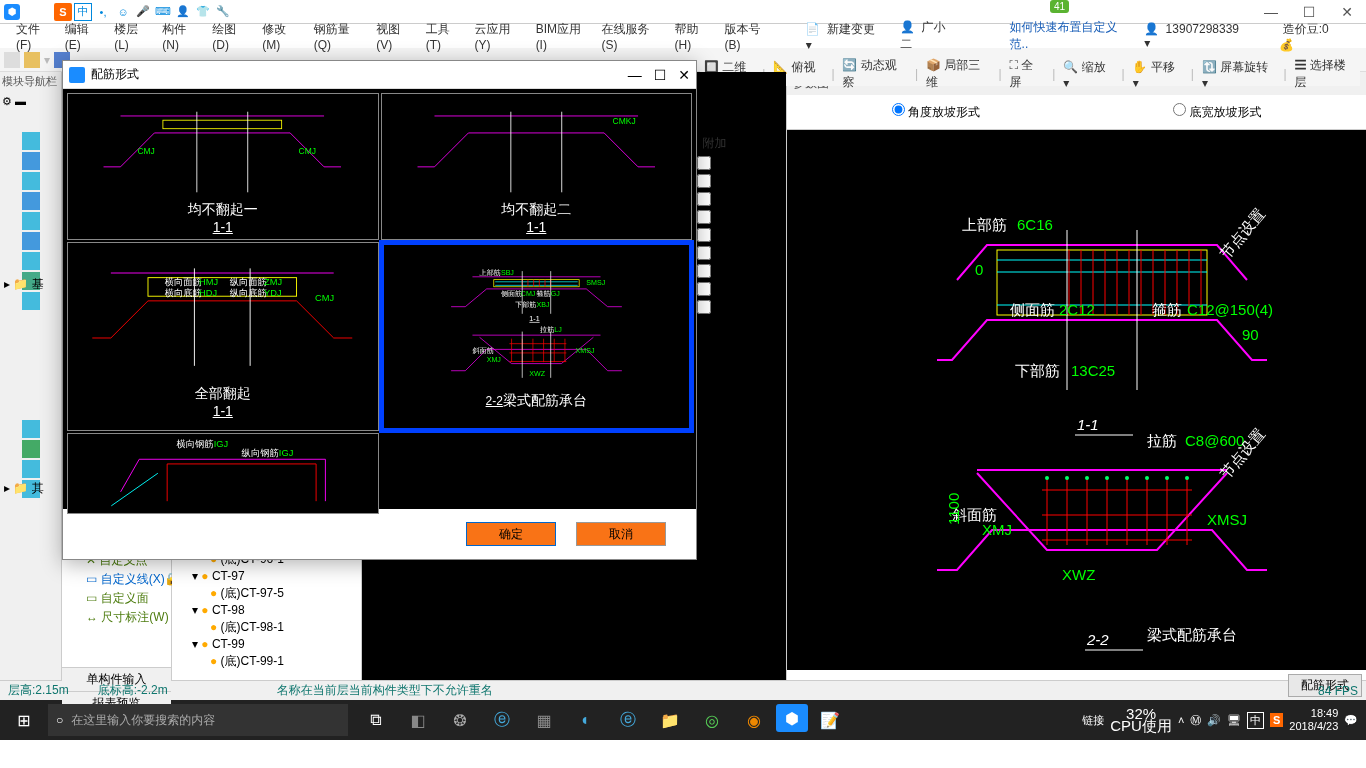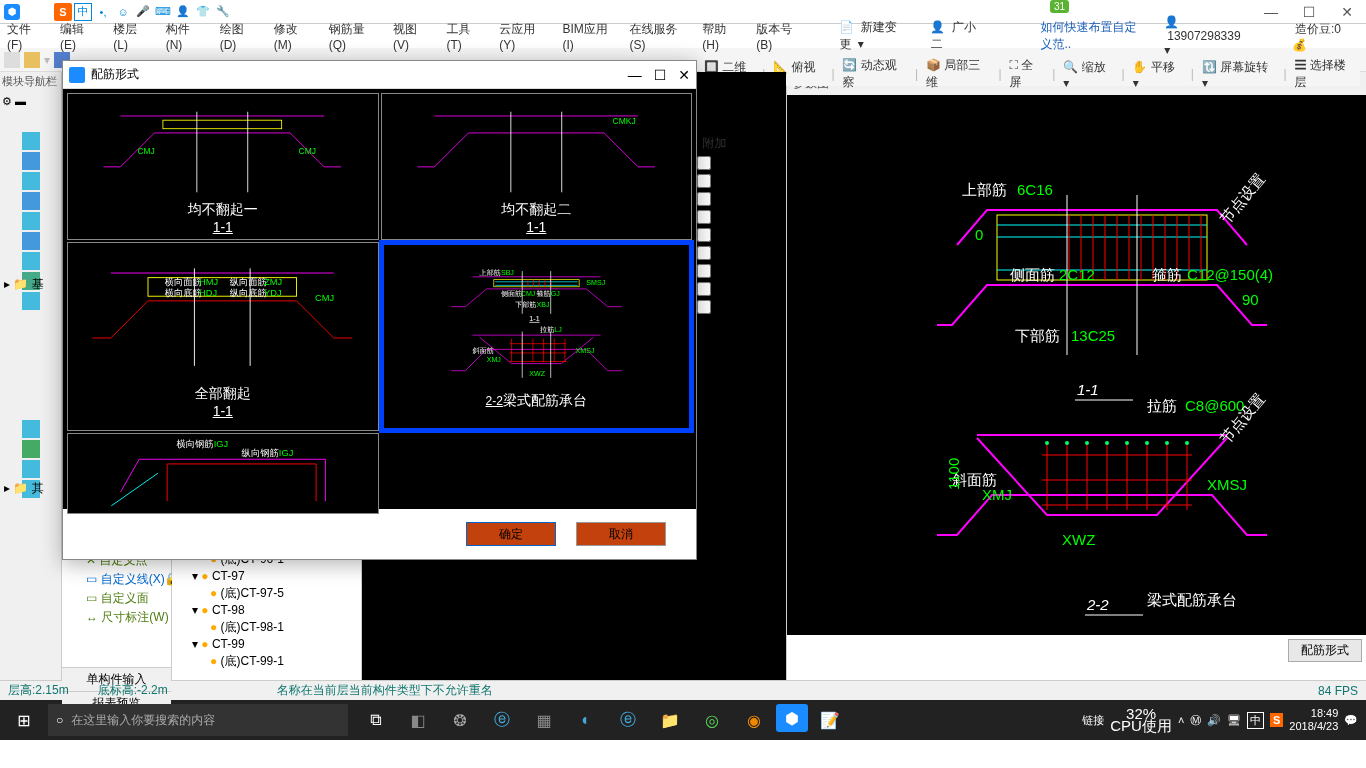--- a/index.html
+++ b/index.html
@@ -8,21 +8,21 @@
 .titlebar .icon { width: 16px; height: 16px; background: #1a8cff; border-radius: 3px; margin-right: 4px; display: flex; align-items: center; justify-content: center; color: #fff; font-size: 10px; }
 .titlebar .title { color: #333; font-size: 12px; flex-shrink: 0; }
 .titlebar .ime { margin-left: 30px; display: flex; gap: 2px; }
 .titlebar .ime span { width: 18px; height: 18px; display: flex; align-items: center; justify-content: center; font-size: 11px; }
 .titlebar .ime-s { background: #ff6600; color: #fff; font-weight: bold; border-radius: 2px; }
 .titlebar .ime-zhong { border: 1px solid #0088dd; color: #0088dd; }
 .titlebar .ime-icon { color: #0088dd; }
 .titlebar .badge69 { position: absolute; left: 1050px; top: 0; background: #5ab331; color: #fff; font-size: 10px; padding: 1px 4px; border-radius: 3px; }
 .titlebar .wincontrols { margin-left: auto; display: flex; gap: 8px; }
 .titlebar .wincontrols span { width: 30px; text-align: center; font-size: 14px; color: #555; }
-.menubar { height: 24px; display: flex; align-items: center; padding: 0 4px; gap: 15px; background: #fff; }
+.menubar { height: 24px; display: flex; align-items: center; padding: 0 4px; gap: 4px; background: #fff; margin-left: 9px; }
 .menubar span { padding: 2px 3px; color: #333; font-size: 12px; }
 .menubar .new-change { color: #333; margin-left: 20px; }
 .menubar .user { color: #333; margin-left: 4px; }
 .menubar .help-link { color: #1a5fb8; margin-left: 40px; }
 .menubar .phone { margin-left: auto; margin-right: 20px; color: #333; }
 .menubar .credit { color: #333; margin-right: 10px; }
 .toolbar1 { height: 24px; display: flex; align-items: center; padding: 0 4px; background: #f5f5f5; border-bottom: 1px solid #ddd; gap: 4px; }
 .toolbar1 .tbicon { width: 16px; height: 16px; background: #ddd; }
 .toolbar2 { height: 24px; display: flex; align-items: center; padding: 0 4px; background: #f5f5f5; gap: 8px; font-size: 12px; color: #333; }
 .toolbar2 .sep { color: #bbb; }
@@ -62,21 +62,21 @@
 .dialog { position: absolute; left: 62px; top: 60px; width: 635px; height: 500px; background: #fff; border: 1px solid #888; box-shadow: 0 4px 20px rgba(0,0,0,0.3); z-index: 100; }
 .dialog-title { height: 28px; display: flex; align-items: center; padding: 0 6px; background: #fff; border-bottom: 1px solid #ddd; }
 .dialog-title .icon { width: 16px; height: 16px; background: #1a8cff; border-radius: 2px; margin-right: 6px; }
 .dialog-title .controls { margin-left: auto; display: flex; gap: 12px; font-size: 14px; }
 .dialog-body { height: 420px; background: #000; padding: 4px; display: grid; grid-template-columns: 1fr 1fr; grid-template-rows: 1fr 1fr 0.5fr; gap: 2px; }
 .dialog-cell { border: 1px solid #888; background: #000; position: relative; display: flex; flex-direction: column; align-items: center; justify-content: center; }
 .dialog-cell.selected { border: 3px solid red; }
 .dialog-cell.highlight { outline: 5px solid #0040ff; outline-offset: -3px; }
 .dialog-cell .label { color: #fff; font-size: 14px; text-align: center; }
 .dialog-footer { height: 50px; display: flex; align-items: center; justify-content: flex-end; gap: 20px; padding: 0 30px; }
-.dialog-footer button { width: 90px; height: 24px; background: #c2410c; border: 1px solid #999; font-size: 12px; }
+.dialog-footer button { width: 90px; height: 24px; background: #f97316; border: 1px solid #999; font-size: 12px; }
 .dialog-footer button.primary { border: 1px solid #0066cc; }
 
 .attach-panel { position: absolute; left: 697px; top: 135px; width: 35px; }
 .attach-panel .title { font-size: 12px; color: #333; text-align: center; }
 .attach-panel .checks { display: flex; flex-direction: column; gap: 4px; padding-top: 4px; }
 .attach-panel input { width: 14px; height: 14px; }
 
 .svg-diagram { width: 90%; height: 70%; }
 svg text { font-size: 10px; }
 .param-svg text { font-size: 15px; }
@@ -90,21 +90,21 @@
     <span class="ime-s">S</span>
     <span class="ime-zhong">中</span>
     <span class="ime-icon">•,</span>
     <span class="ime-icon">☺</span>
     <span class="ime-icon">🎤</span>
     <span class="ime-icon">⌨</span>
     <span class="ime-icon">👤</span>
     <span class="ime-icon">👕</span>
     <span class="ime-icon">🔧</span>
   </div>
-  <div class="badge69">31</div>
+  <div class="badge69">41</div>
   <div class="wincontrols">
     <span>—</span>
     <span>☐</span>
     <span>✕</span>
   </div>
 </div>
 
 <div class="menubar">
   <span>文件(F)</span>
   <span>编辑(E)</span>
@@ -208,20 +208,24 @@
 
   <div class="right-panel">
     <svg width="100%" height="100%">
       <circle cx="50" cy="320" r="60" fill="none" stroke="#fff" stroke-width="1"></circle>
       <text x="90" y="350" fill="#fff" font-size="40" font-style="italic">1</text>
     </svg>
   </div>
 
   <div class="param-panel">
     <div class="param-title">参数图</div>
+    <div class="param-tabs">
+      <label><input type="radio" checked="" style=""> <span>角度放坡形式</span></label>
+      <label><input type="radio" style=""> <span>底宽放坡形式</span></label>
+    </div>
     <div class="param-canvas">
       <svg width="100%" height="100%" class="param-svg">
 
         <polyline points="170,150 200,115 430,115 460,150" fill="none" stroke="magenta" stroke-width="2"></polyline>
         <polyline points="150,230 165,230 200,190 430,190 465,230 480,230" fill="none" stroke="magenta" stroke-width="2"></polyline>
         <rect x="210" y="120" width="210" height="65" fill="none" stroke="yellow"></rect>
         <line x1="210" y1="130" x2="420" y2="130" stroke="cyan"></line>
         <line x1="210" y1="142" x2="420" y2="142" stroke="cyan"></line>
         <line x1="210" y1="175" x2="420" y2="175" stroke="cyan"></line>
         <g stroke="red">

